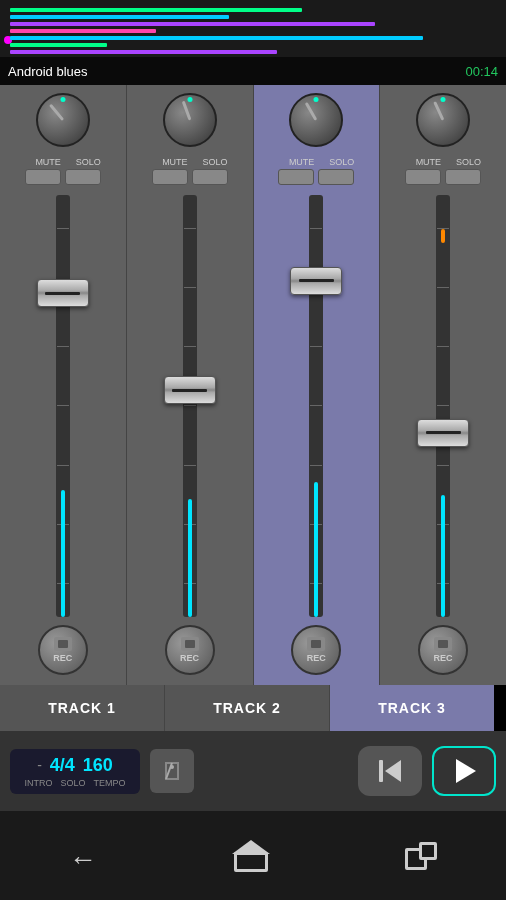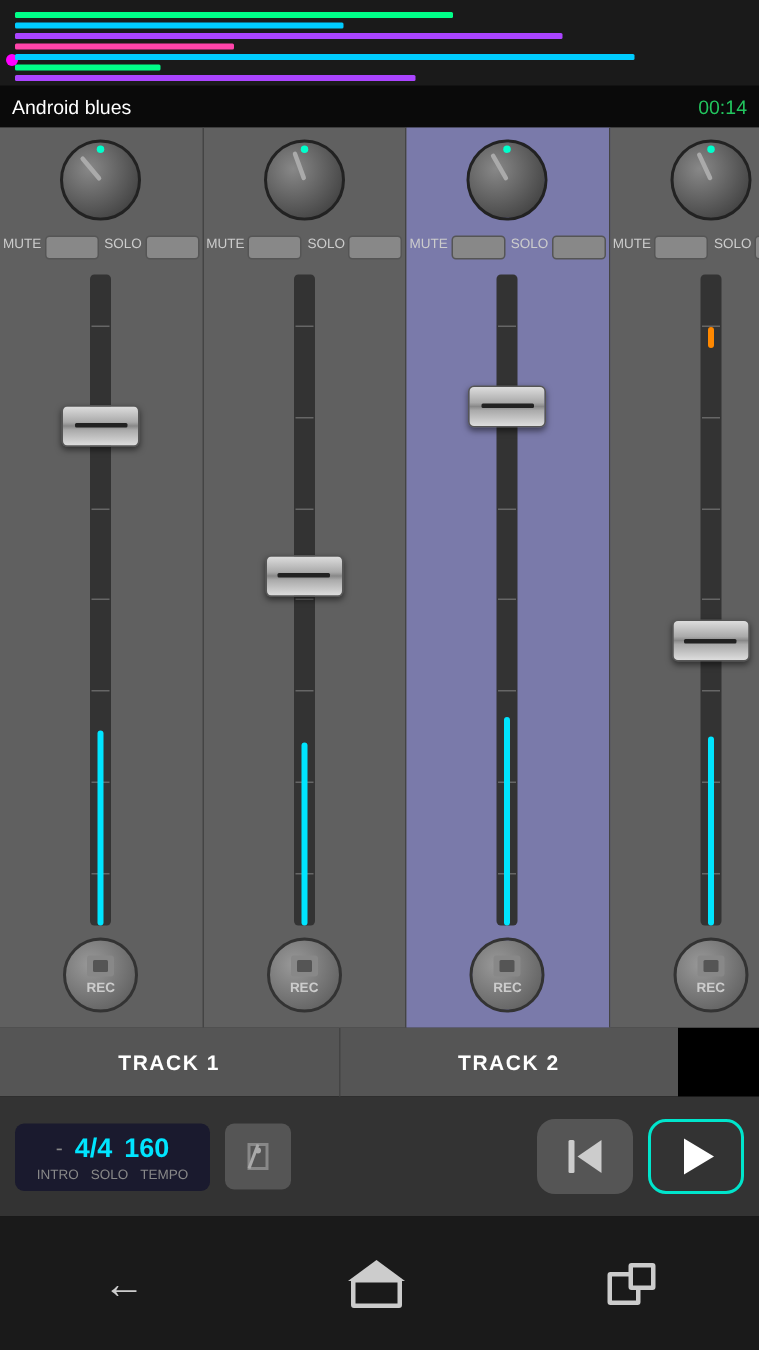--- a/index.html
+++ b/index.html
@@ -139,22 +139,22 @@
       border: 1px solid #555;
       border-radius: 3px;
       width: 36px;
       height: 16px;
       display: flex;
       align-items: center;
       justify-content: center;
     }
     .mute-solo-group {
       display: flex;
-      flex-direction: row;
-      align-items: flex-start;
+      flex-direction: column;
+      align-items: flex-end;
       gap: 2px;
     }
 
     
     .fader-section {
       flex: 1;
       width: 100%;
       display: flex;
       align-items: center;
       justify-content: center;
@@ -231,21 +231,21 @@
       border-radius: 1px;
     }
     .rec-label {
       color: #ccc;
       font-size: 9px;
       font-weight: bold;
     }
 
     
     .track-label-bar {
-      width: 452px;
+      width: 494px;
       height: 46px;
       display: flex;
       flex-direction: row;
       background: #555;
     }
     .track-label {
       flex: 1;
       display: flex;
       align-items: center;
       justify-content: center;
@@ -583,20 +583,21 @@
       </div>
       <span class="rec-label">REC</span>
     </div>
   </div>
 
 </div>
 
 <div class="track-label-bar">
   <div class="track-label">TRACK 1</div>
   <div class="track-label">TRACK 2</div>
+  <div class="track-label selected">TRACK 3</div>
 </div>
 
 <div class="transport-area">
   <div class="tempo-display">
     <div class="tempo-top">
       <span class="tempo-dash">-</span>
       <span class="tempo-meter">4/4</span>
       <span class="tempo-bpm">160</span>
     </div>
     <div class="tempo-labels">

